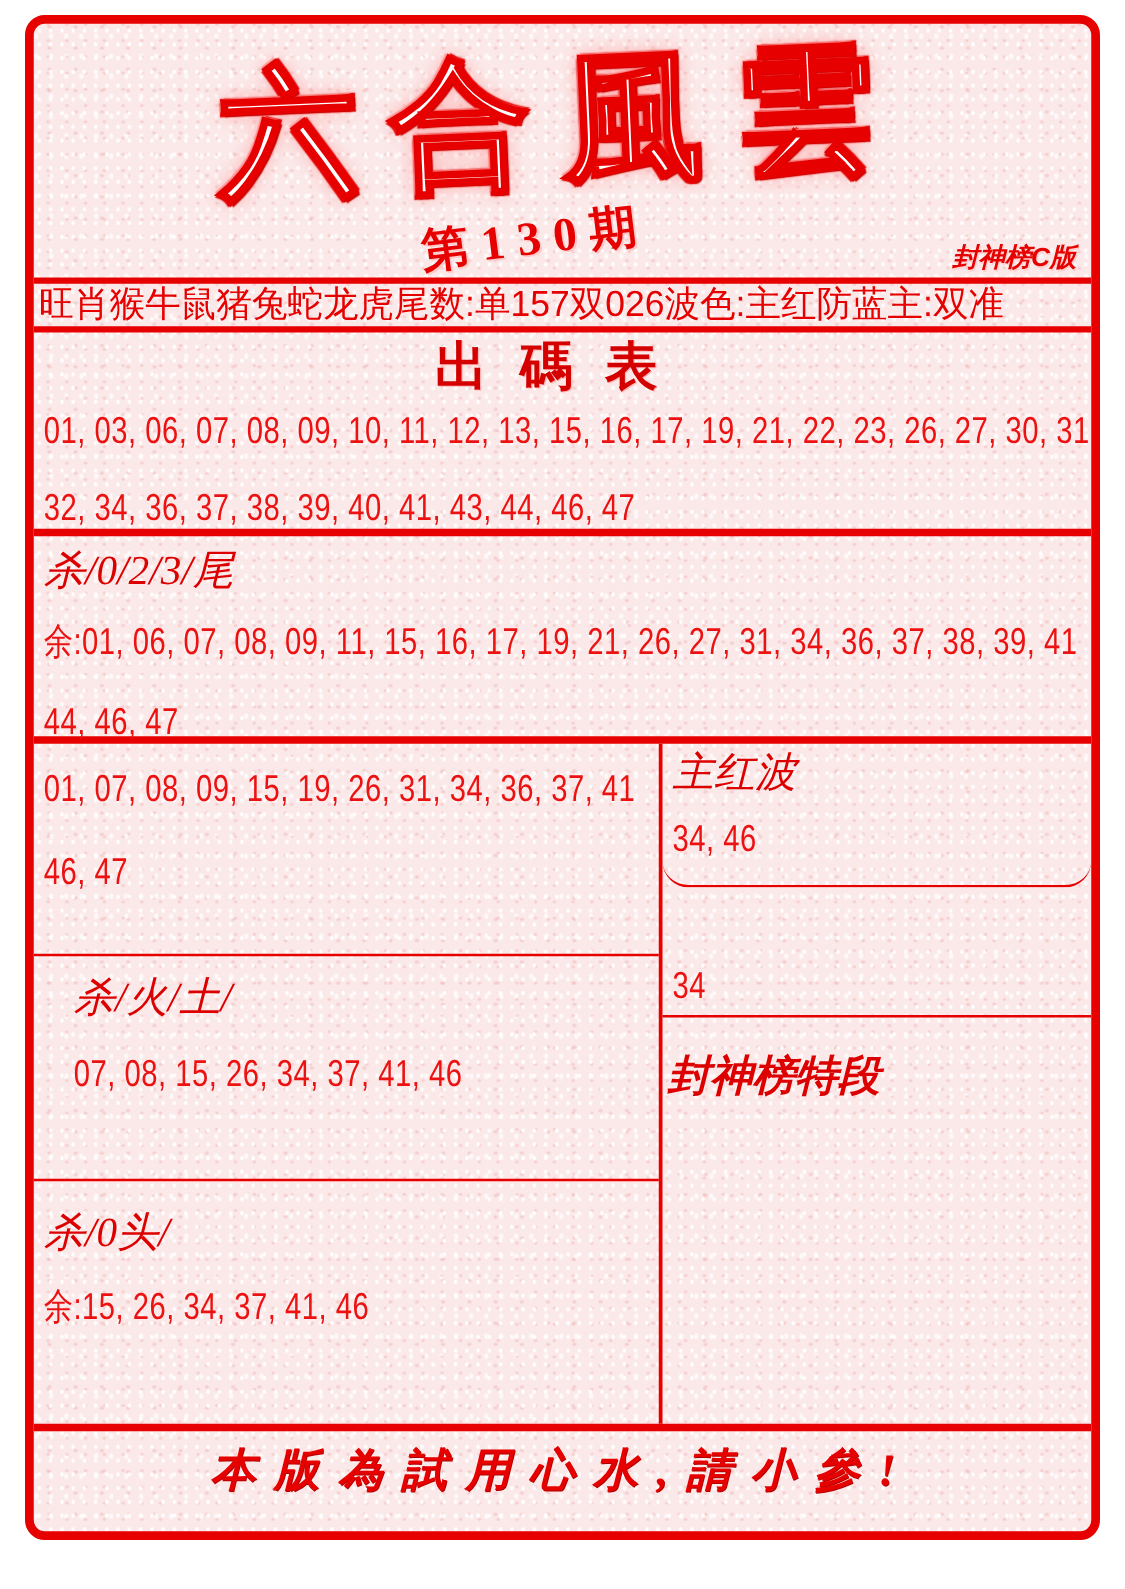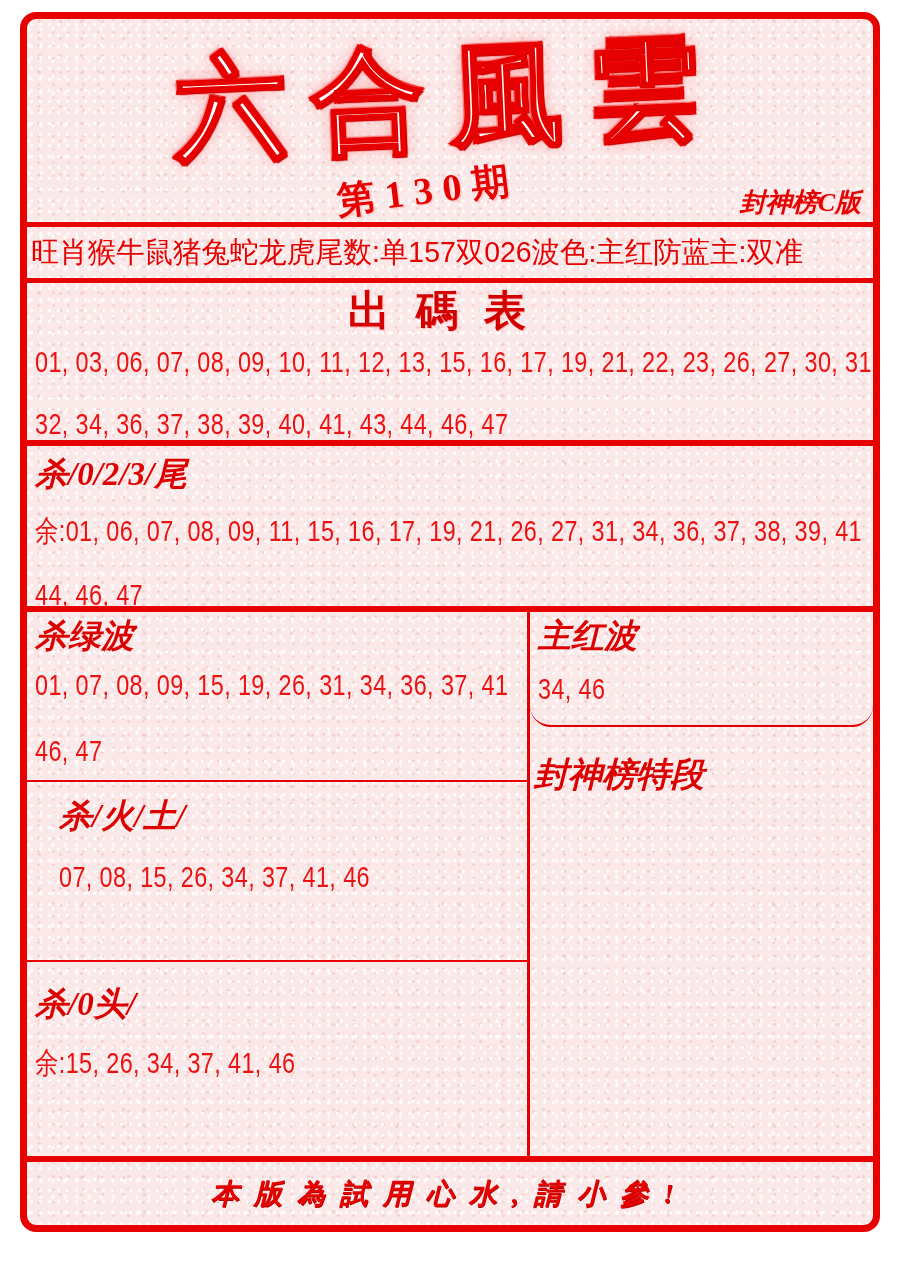--- a/index.html
+++ b/index.html
@@ -34,44 +34,44 @@
     transform:rotate(-2.5deg);
   }
   .issue {
     position:absolute; bottom:6px; left:50%; transform:translateX(-62%) rotate(-7deg);
     font-family:"Liberation Serif", serif; font-weight:bold;
     font-size:38px; letter-spacing:10px; color:#e60000;
     text-shadow:1.5px 1.5px 0 #ffc9c9;
   }
   .edition {
     position:absolute; bottom:2px; right:12px;
-    font-family:Liberation Serif, serif; font-style:italic; font-weight:bold;
-    font-size:26px; color:#e60000; text-shadow:1px 1px 0 #ffd2d2;
+    font-family:Liberation Sans, sans-serif; font-style:italic; font-weight:bold;
+    font-size:21px; color:#e60000; text-shadow:1px 1px 0 #ffd2d2;
   }
 
   
   .hotline {
-    height:61px; border-top:5px solid #e60000; border-bottom:5px solid #e60000;
+    height:44px; border-top:5px solid #e60000; border-bottom:5px solid #e60000;
     display:flex; align-items:center; padding:0 4px;
     font-size:29px; color:#e60000; white-space:nowrap;
     transform-origin:0 50%;
   }
   .hotline span { display:inline-block; transform:scaleX(0.98); transform-origin:0 50%; }
 
   
   .section { position:relative; padding:6px 8px 16px 8px; }
   .sec-chuma { height:163px; border-bottom:6px solid #e60000; }
   .sec-023   { height:166px; border-bottom:6px solid #e60000; padding-top:10px; }
   .chuma-title {
     text-align:center; font-family:"Liberation Serif", serif; font-weight:bold;
     font-size:42px; letter-spacing:26px; color:#d40000; line-height:1.05;
     text-shadow:1px 1px 0 #ffb9b9;
   }
   .label {
-    font-family:"Liberation Serif", serif; font-style:italic; font-weight:bold;
+    font-family:"Liberation Serif", serif; font-style:italic; font-weight:normal;
     font-size:33px; color:#dd0000; line-height:1.1;
   }
   .nums {
     font-size:30px; color:#ec1212; white-space:nowrap; letter-spacing:0.5px;
     transform:scaleX(0.78); transform-origin:0 50%; line-height:1.0;
   }
   .sec-chuma .nums1 { margin-top:14px; }
   .sec-chuma .nums2 { margin-top:32px; }
   .sec-023 .nums1 { margin-top:24px; }
   .sec-023 .nums2 { margin-top:34px; }
@@ -100,21 +100,21 @@
   .teduan-value {
     font-family:"Liberation Sans", sans-serif; font-style:italic;
     font-size:31px; color:#ec1212; white-space:pre; margin-top:4px; padding-left:14px;
     letter-spacing:1px;
   }
 
   
   .footer {
     height:63px; display:flex; align-items:center; justify-content:center;
     font-family:"Liberation Serif", serif; font-style:italic; font-weight:bold;
-    font-size:28px; letter-spacing:15px; color:#e60000; white-space:nowrap;
+    font-size:36px; letter-spacing:15px; color:#e60000; white-space:nowrap;
     text-shadow:0.5px 0.5px 0 #b00000;
   }
 </style>
 </head>
 <body>
 
 <div class="screen">
   <div class="board">
 
     <div class="header">
@@ -135,38 +135,40 @@
 
     <div class="section sec-023">
       <div class="label">杀/0/2/3/尾</div>
       <div class="nums nums1">余:01, 06, 07, 08, 09, 11, 15, 16, 17, 19, 21, 26, 27, 31, 34, 36, 37, 38, 39, 41</div>
       <div class="nums nums2">44, 46, 47</div>
     </div>
 
     <div class="twocol">
       <div class="col-left">
         <div class="cell c-green">
-          <div class="label">杀绿波</div>
           <div class="nums nums1">01, 07, 08, 09, 15, 19, 26, 31, 34, 36, 37, 41</div>
           <div class="nums nums2">46, 47</div>
         </div>
         <div class="cell c-fire">
           <div class="label">杀/火/土/</div>
           <div class="nums nums1">07, 08, 15, 26, 34, 37, 41, 46</div>
         </div>
         <div class="cell c-head">
           <div class="label">杀/0头/</div>
           <div class="nums nums1">余:15, 26, 34, 37, 41, 46</div>
         </div>
       </div>
       <div class="col-right">
         <div class="cell c-redwave">
           <div class="label">主红波</div>
           <div class="nums nums1">34, 46</div>
         </div>
+        <div class="cell c-34">
+          <div class="nums nums1">34</div>
+        </div>
         <div class="cell c-teduan">
           <div class="teduan-label">封神榜特段</div>
         </div>
       </div>
     </div>
 
     <div class="footer">
       <span>本版為試用心水,請小參!</span>
     </div>
 

